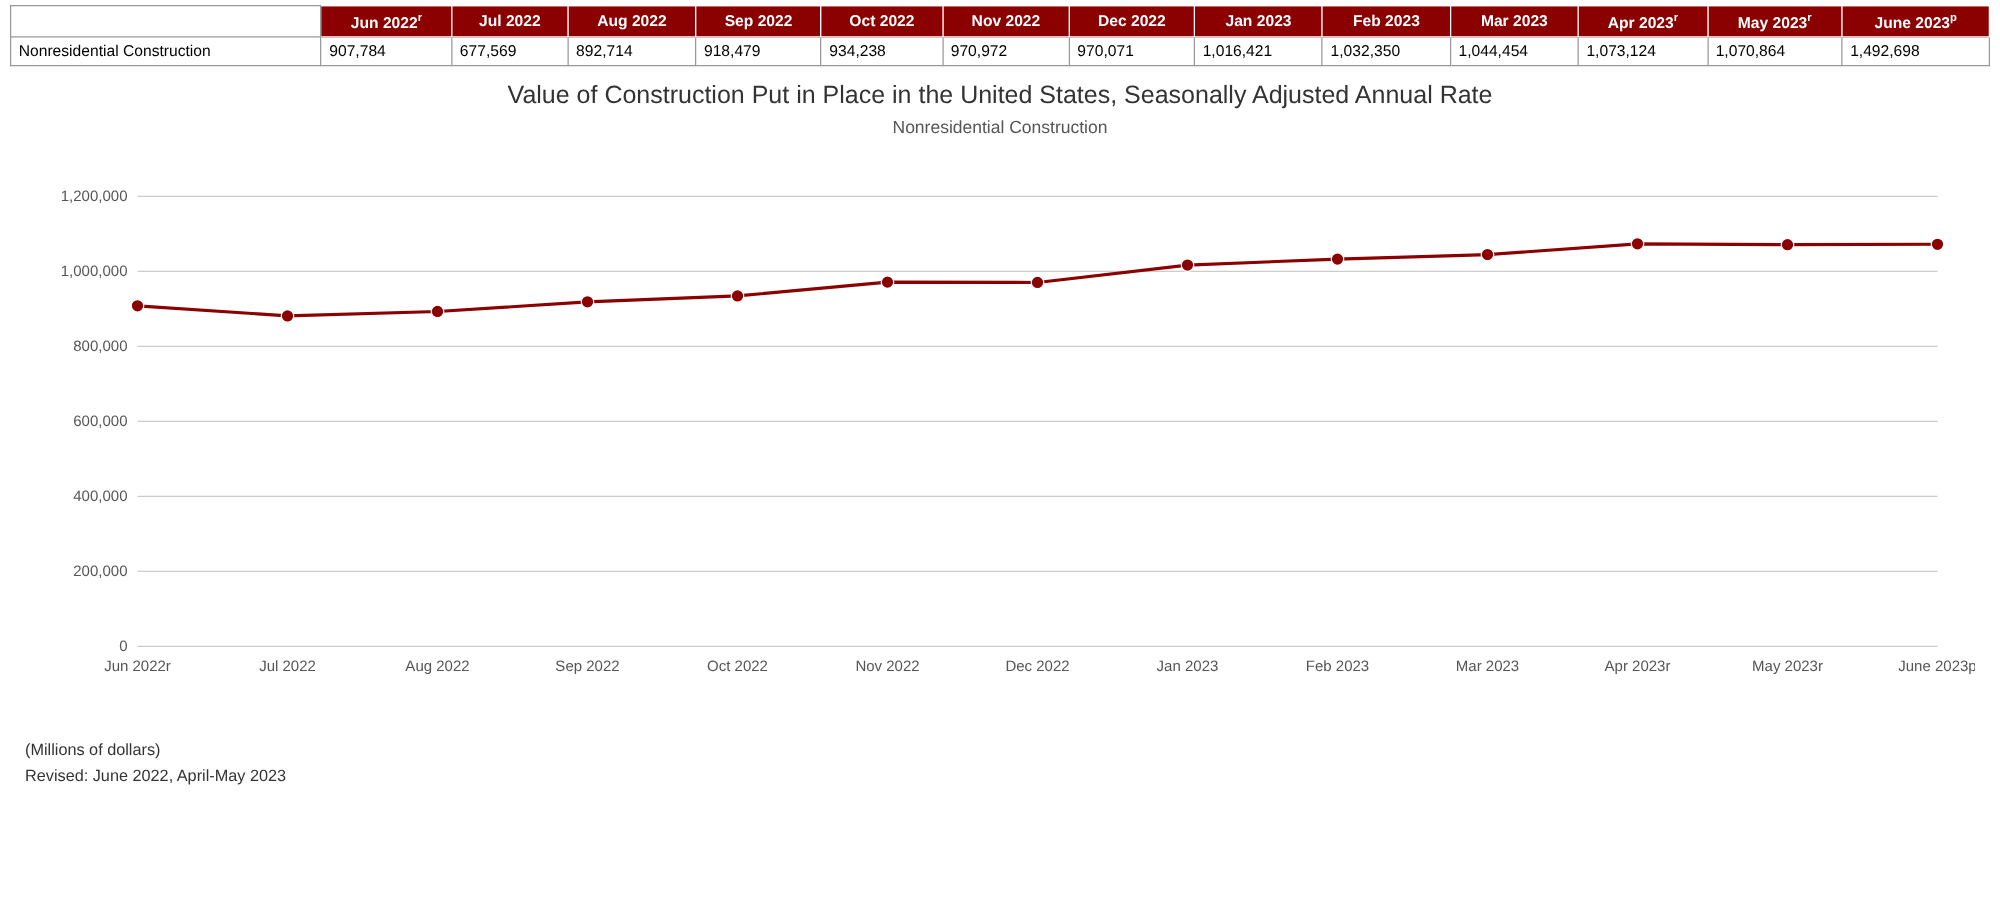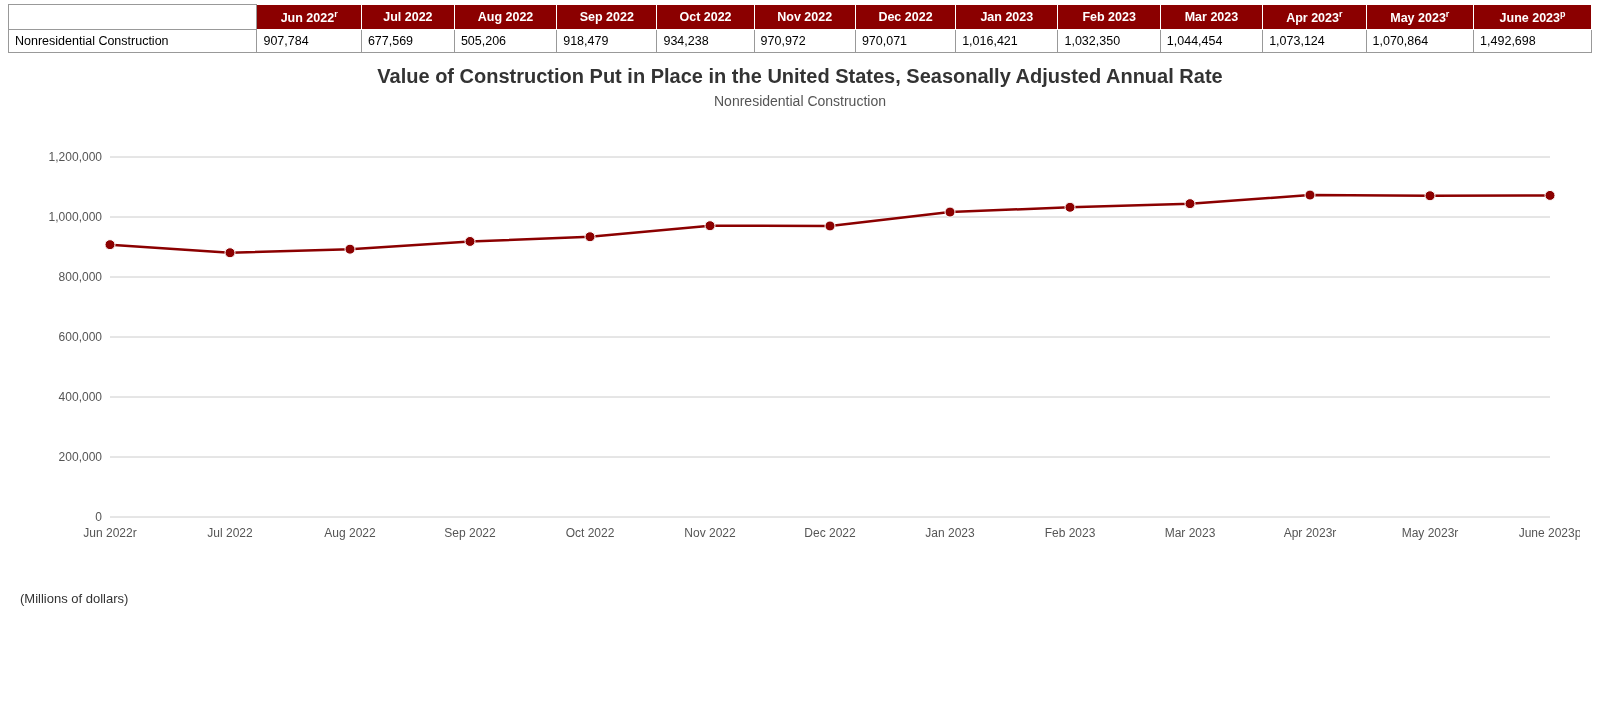--- a/index.html
+++ b/index.html
@@ -43,21 +43,21 @@
     }
 
     
     .chart-container {
       padding: 10px 20px 0 20px;
       position: relative;
     }
     .chart-title {
       text-align: center;
       font-size: 20px;
-      font-weight: bold;
+      font-weight: normal;
       color: #333;
       margin-bottom: 4px;
       line-height: 1.3;
     }
     .chart-subtitle {
       text-align: center;
       font-size: 14px;
       color: #555;
       margin-bottom: 8px;
     }
@@ -96,21 +96,21 @@
             <th>Apr 2023<sup>r</sup></th>
             <th>May 2023<sup>r</sup></th>
             <th>June 2023<sup>p</sup></th>
           </tr>
       </thead>
       <tbody>
         <tr id="table-data-row">
           <td id="row-label-cell">Nonresidential Construction</td>
         <td>907,784</td>
             <td>677,569</td>
-            <td>505,206</td>
+            <td>892,714</td>
             <td>918,479</td>
             <td>934,238</td>
             <td>970,972</td>
             <td>970,071</td>
             <td>1,016,421</td>
             <td>1,032,350</td>
             <td>1,044,454</td>
             <td>1,073,124</td>
             <td>1,070,864</td>
             <td>1,492,698</td>
@@ -164,14 +164,15 @@
           <circle cx="1170" cy="86.66379999999998" r="5" fill="#8B0000" stroke="#fff" stroke-width="1"></circle>
           <circle cx="1290" cy="78.06279999999998" r="5" fill="#8B0000" stroke="#fff" stroke-width="1"></circle>
           <circle cx="1410" cy="78.74080000000004" r="5" fill="#8B0000" stroke="#fff" stroke-width="1"></circle>
           <circle cx="1530" cy="78.4153" r="5" fill="#8B0000" stroke="#fff" stroke-width="1"></circle>
         </svg>
     </div>
   </div>
 
   <div class="footer-notes">
     <div>(Millions of dollars)</div>
+    <div>Revised:  June 2022, April-May 2023</div>
   </div>
 </div>
 
 </body></html>

